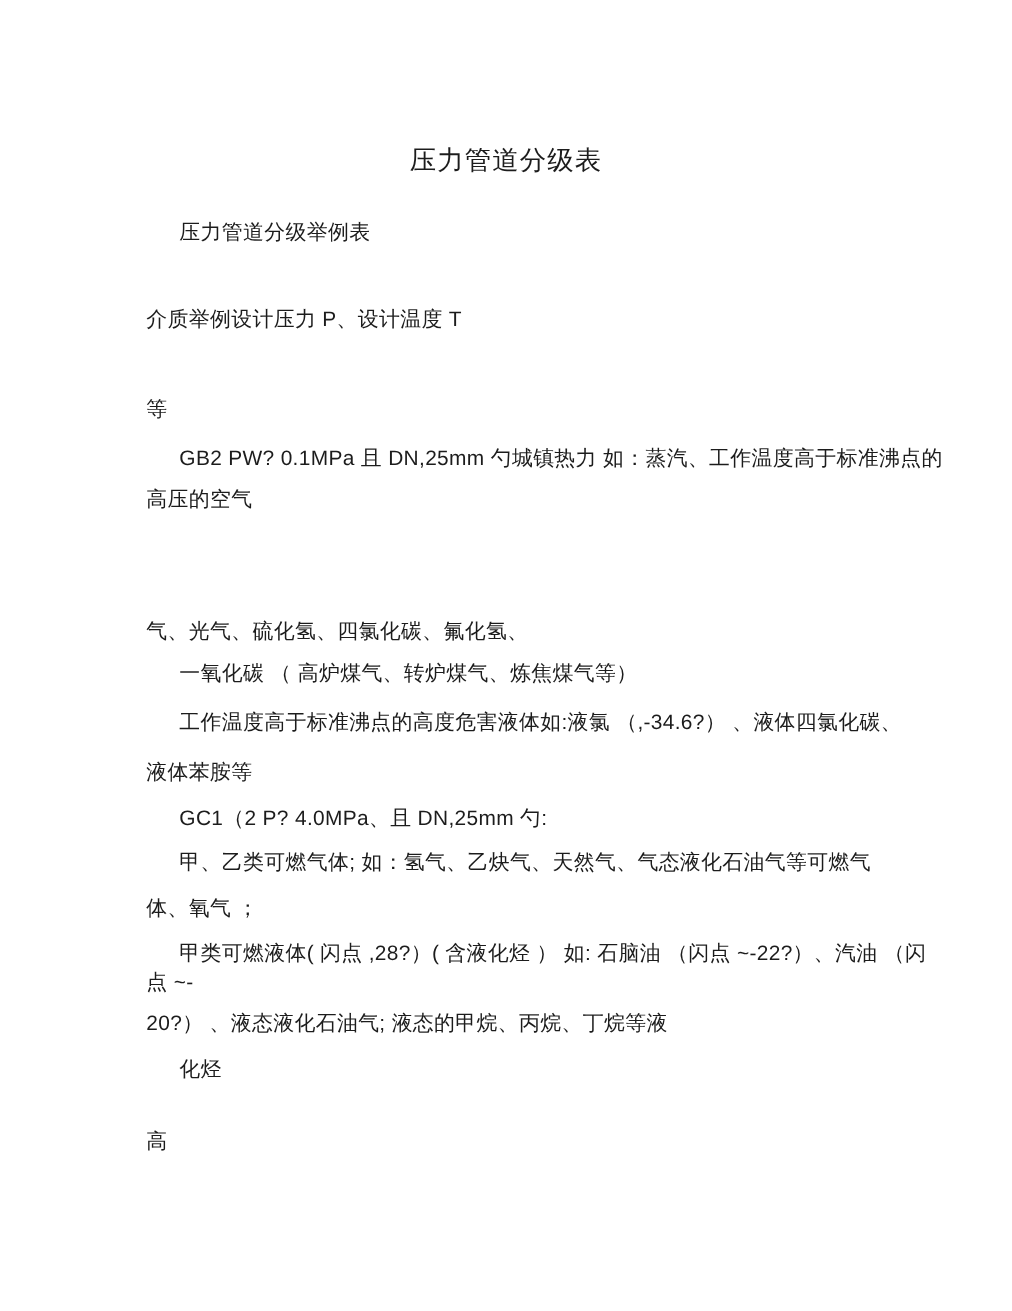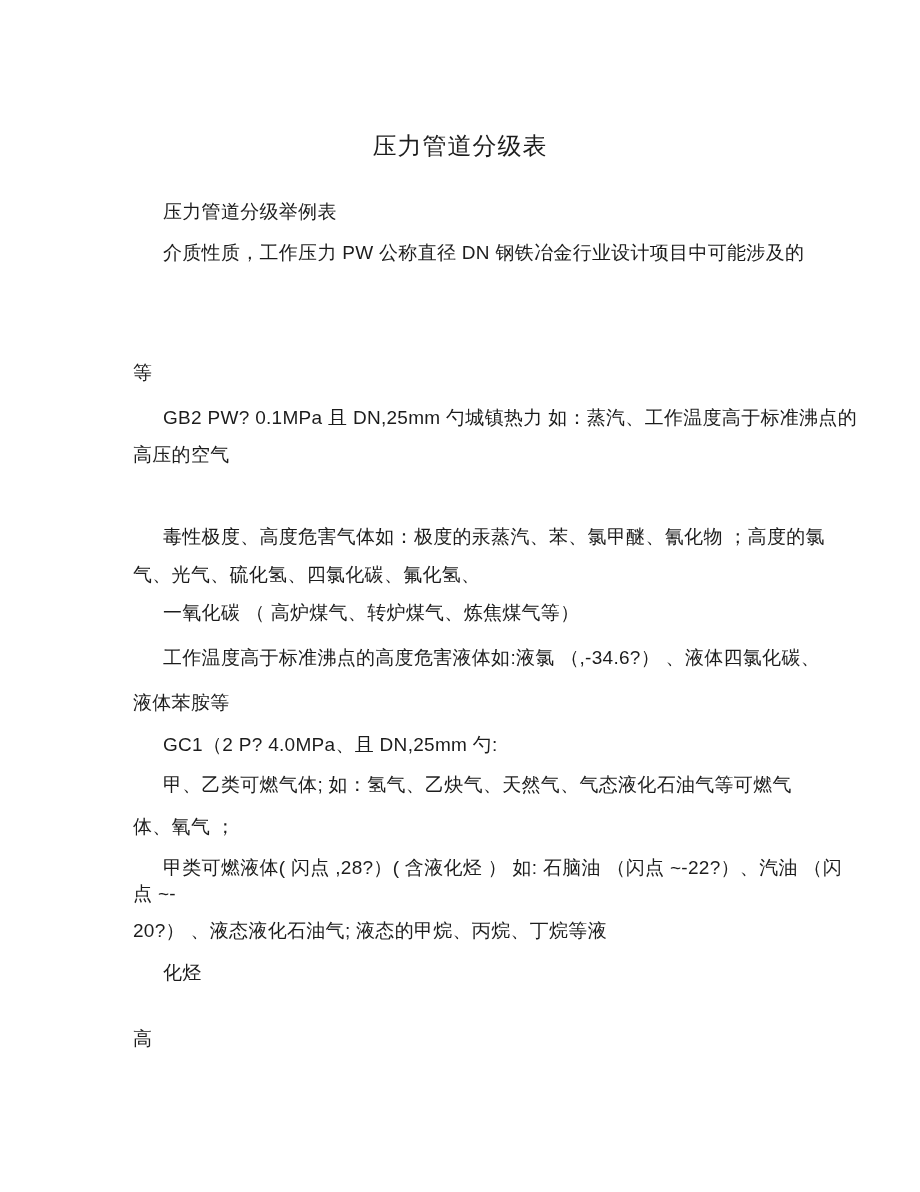--- a/index.html
+++ b/index.html
@@ -37,25 +37,24 @@
   .indent { left: 163px; }
   .flush  { left: 133px; }
 </style>
 </head>
 <body>
 
 <div class="page">
   <div class="doc-title">压力管道分级表</div>
 
   <div class="line indent" style="top:202px">压力管道分级举例表</div>
-  <div class="line indent" style="top:243px">介质性质，工作压力 PW 公称直径 DN 钢铁冶金行业设计项目中可能涉及的</div>
+  <div class="line flush" style="top:281px">介质举例设计压力 P、设计温度 T</div>
   <div class="line flush" style="top:363px">等</div>
   <div class="line indent" style="top:408px">GB2 PW? 0.1MPa 且 DN,25mm 勺城镇热力  如：蒸汽、工作温度高于标准沸点的</div>
   <div class="line flush" style="top:445px">高压的空气</div>
-  <div class="line indent" style="top:527px">毒性极度、高度危害气体如：极度的汞蒸汽、苯、氯甲醚、氰化物 ；高度的氯</div>
   <div class="line flush" style="top:565px">气、光气、硫化氢、四氯化碳、氟化氢、</div>
   <div class="line indent" style="top:603px">一氧化碳 （ 高炉煤气、转炉煤气、炼焦煤气等）</div>
   <div class="line indent" style="top:648px">工作温度高于标准沸点的高度危害液体如:液氯 （,-34.6?） 、液体四氯化碳、</div>
   <div class="line flush" style="top:693px">液体苯胺等</div>
   <div class="line indent" style="top:735px">GC1（2 P? 4.0MPa、且  DN,25mm 勺:</div>
   <div class="line indent" style="top:775px">甲、乙类可燃气体; 如：氢气、乙炔气、天然气、气态液化石油气等可燃气</div>
   <div class="line flush" style="top:817px">体、氧气 ；</div>
   <div class="line indent" style="top:858px">甲类可燃液体( 闪点 ,28?）( 含液化烃 ）  如: 石脑油 （闪点 ~-22?）、汽油 （闪</div>
   <div class="line flush" style="top:884px">点 ~-</div>
   <div class="line flush" style="top:921px">20?） 、液态液化石油气; 液态的甲烷、丙烷、丁烷等液</div>

